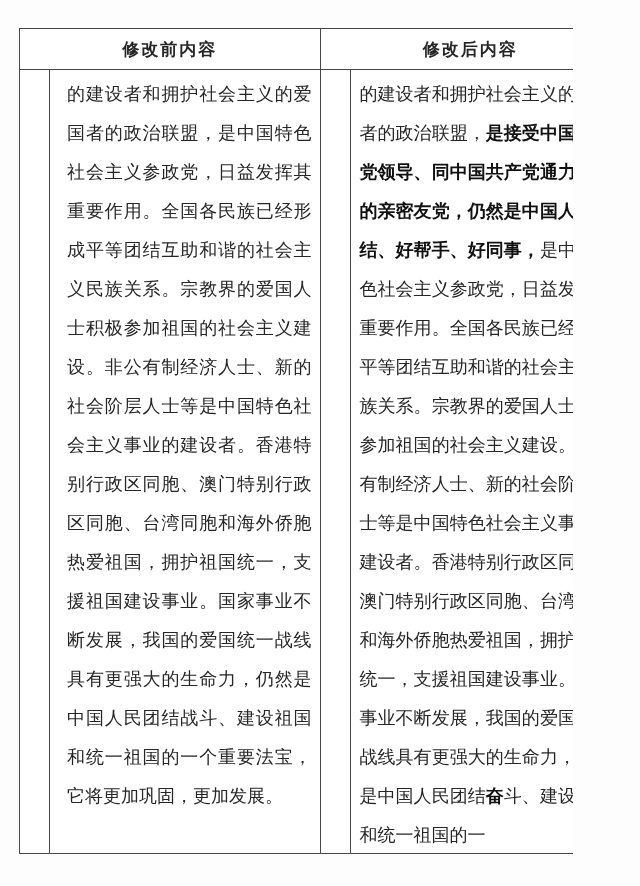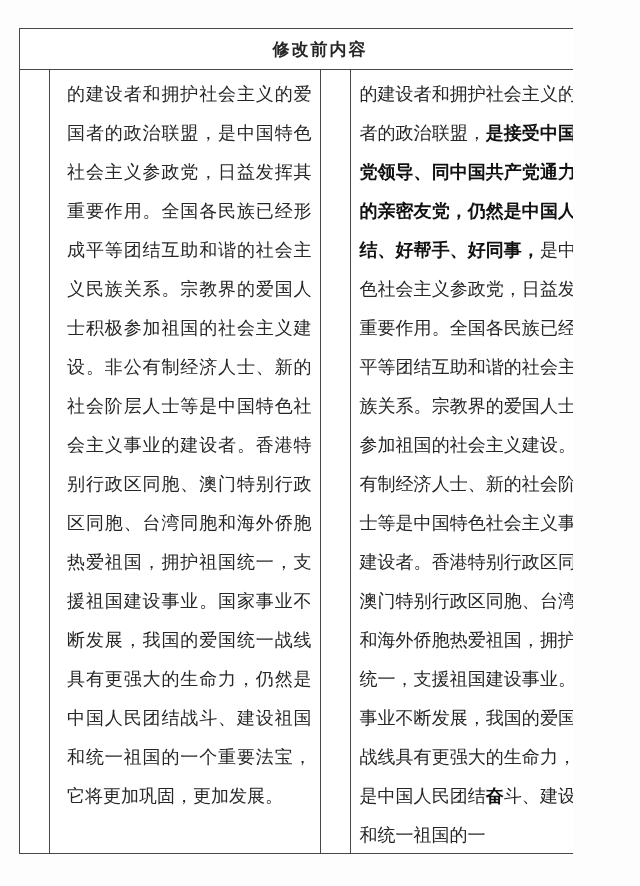--- a/index.html
+++ b/index.html
@@ -47,20 +47,21 @@
   }
 </style>
 </head>
 <body>
 
 <div class="page">
   <div class="cmp-table">
 
     <div class="hdr-row">
       <div class="hdr-cell before">修改前内容</div>
+      <div class="hdr-cell after">修改后内容</div>
     </div>
 
     <div class="body-row">
       <div class="half before">
         <div class="gutter"></div>
         <div class="textcell">
           <p><span>的建设者和拥护社会主义的爱国者的政治联盟，是中国特色社会主义参政党，日益发挥其重要作用。全国各民族已经形成平等团结互助和谐的社会主义民族关系。宗教界的爱国人士积极参加祖国的社会主义建设。非公有制经济人士、新的社会阶层人士等是中国特色社会主义事业的建设者。香港特别行政区同胞、澳门特别行政区同胞、台湾同胞和海外侨胞热爱祖国，拥护祖国统一，支援祖国建设事业。国家事业不断发展，我国的爱国统一战线具有更强大的生命力，仍然是中国人民团结战斗、建设祖国和统一祖国的一个重要法宝，它将更加巩固，更加发展。</span></p>
         </div>
       </div>
       <div class="half after">

